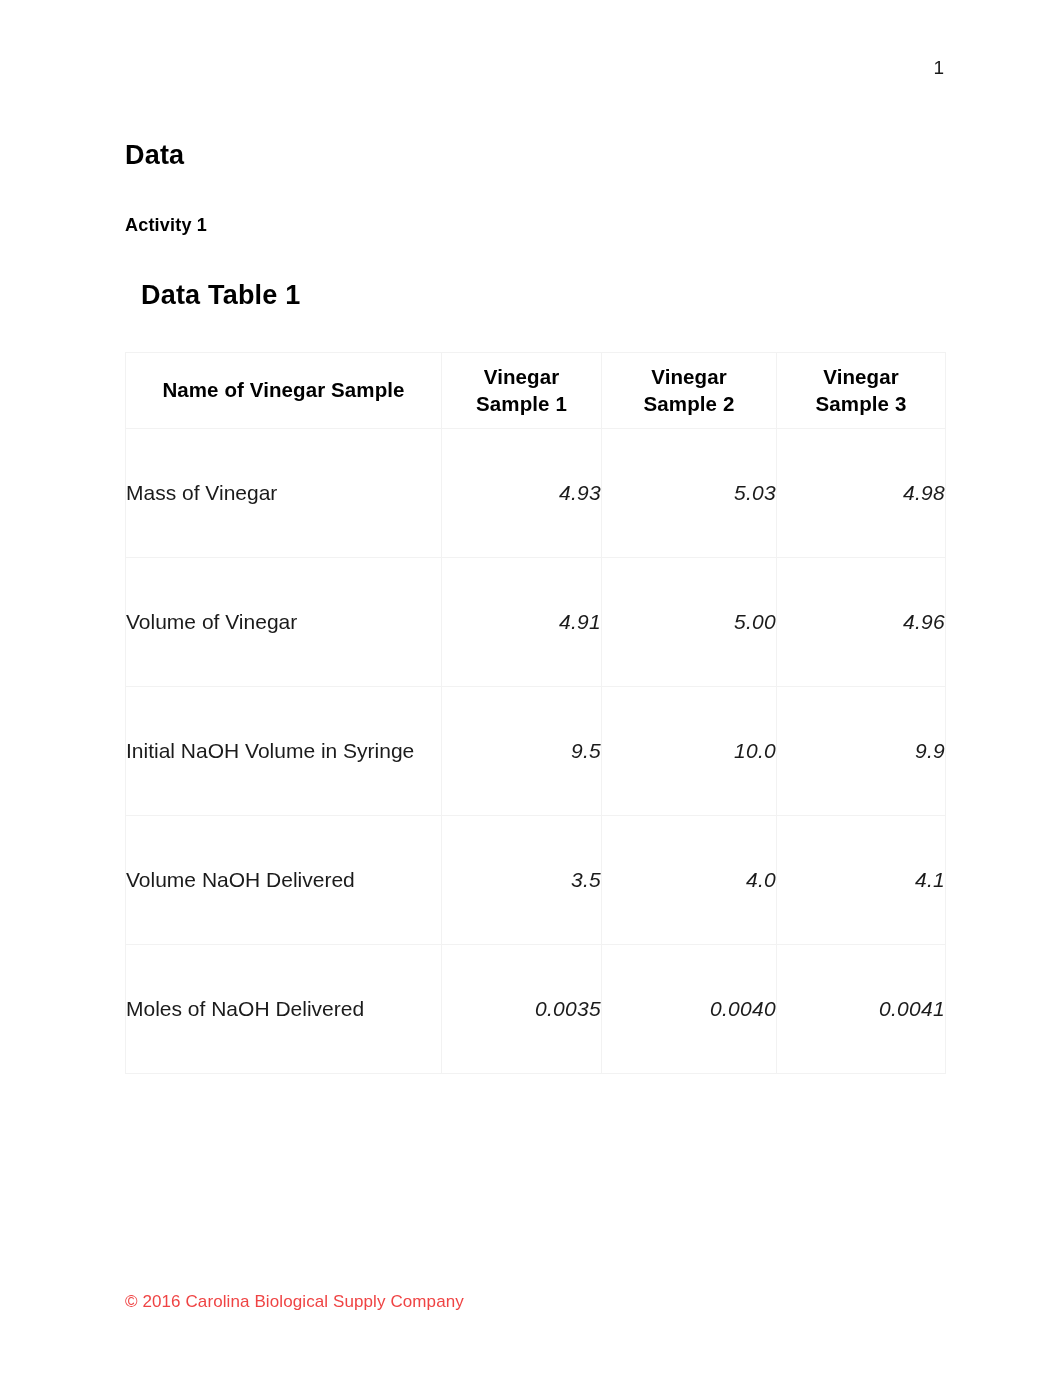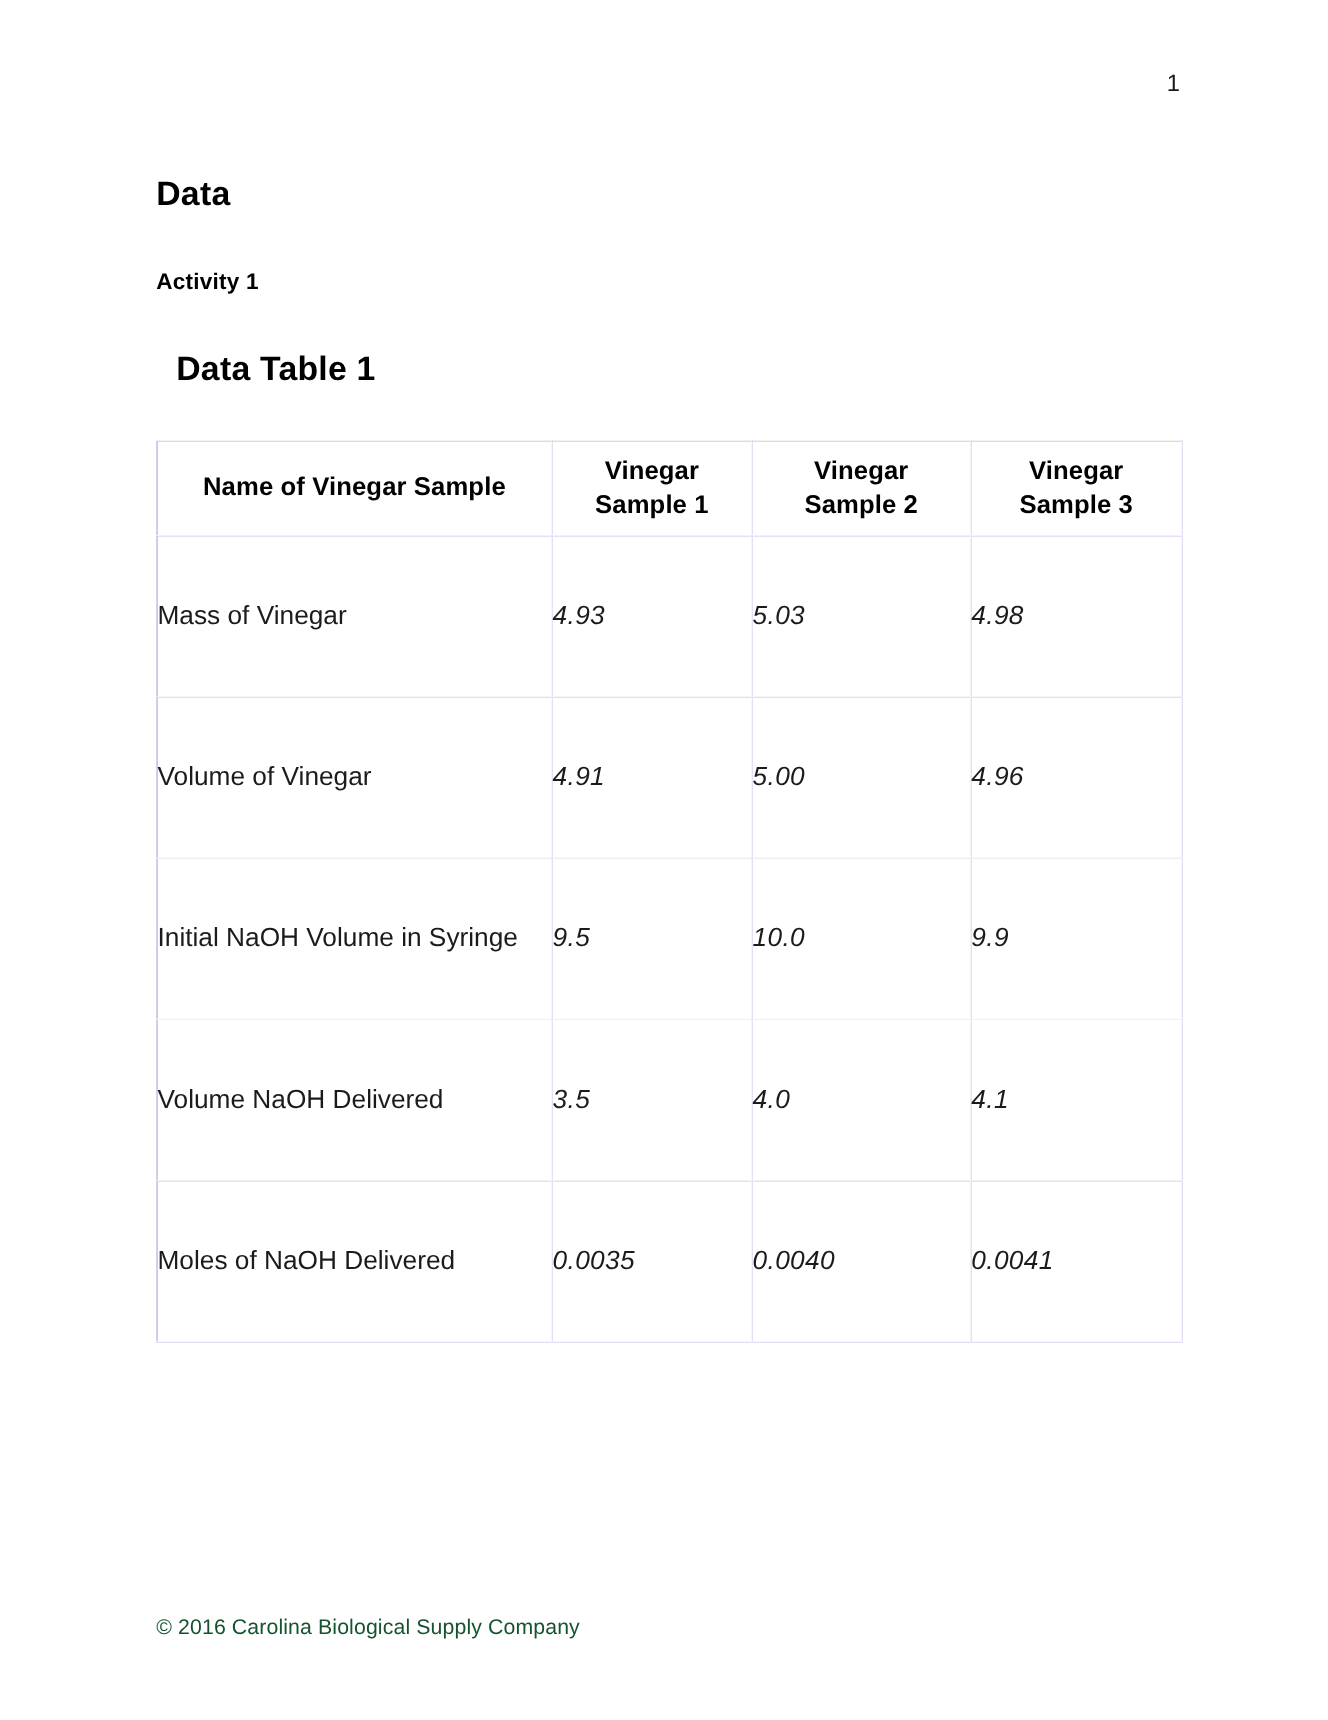--- a/index.html
+++ b/index.html
@@ -68,21 +68,21 @@
   .table-wrap {
     position: absolute;
     left: 125px;
     top: 352px;
     width: 820px;
   }
   table.data-table {
     border-collapse: collapse;
     width: 820px;
     table-layout: fixed;
-    background: #6d28d9;
+    background: #c2410c;
   }
   table.data-table col.c-label { width: 316px; }
   table.data-table col.c-s1    { width: 160px; }
   table.data-table col.c-s2    { width: 175px; }
   table.data-table col.c-s3    { width: 169px; }
 
   table.data-table th,
   table.data-table td {
     border: 1px solid #f2f2f2;
     background: #ffffff;
@@ -117,35 +117,35 @@
   }
   td.cell-label {
     text-align: left;
     padding: 0 16px 0 24px;
     font-size: 21px;
     font-weight: normal;
     color: #1b1b1b;
     line-height: 1.22;
   }
   td.cell-value {
-    text-align: left;
+    text-align: right;
     font-size: 21px;
     font-style: italic;
     font-weight: normal;
     color: #1b1b1b;
     letter-spacing: 0.3px;
   }
 
   
   .footer {
     position: absolute;
     left: 125px;
     top: 1292px;
     font-size: 17px;
-    color: #14532d;
+    color: #ef4444;
     line-height: 1.2;
     letter-spacing: 0.1px;
   }
 </style>
 </head>
 <body>
 
 <div class="page">
 
   <div class="page-number">1</div>

